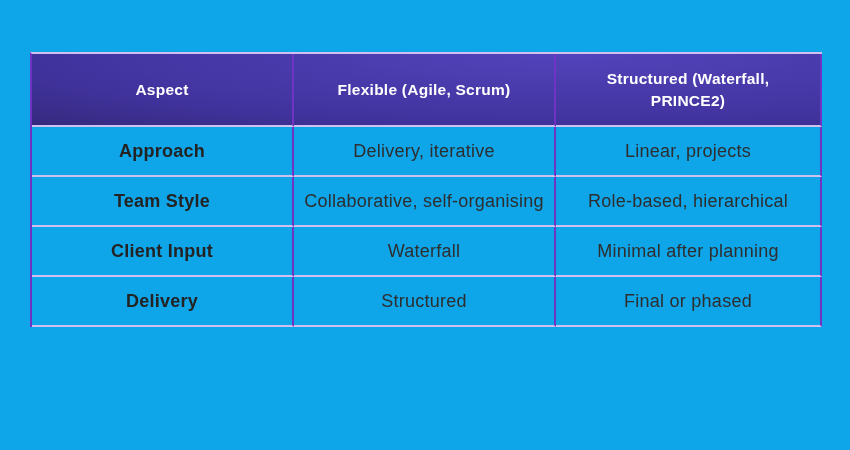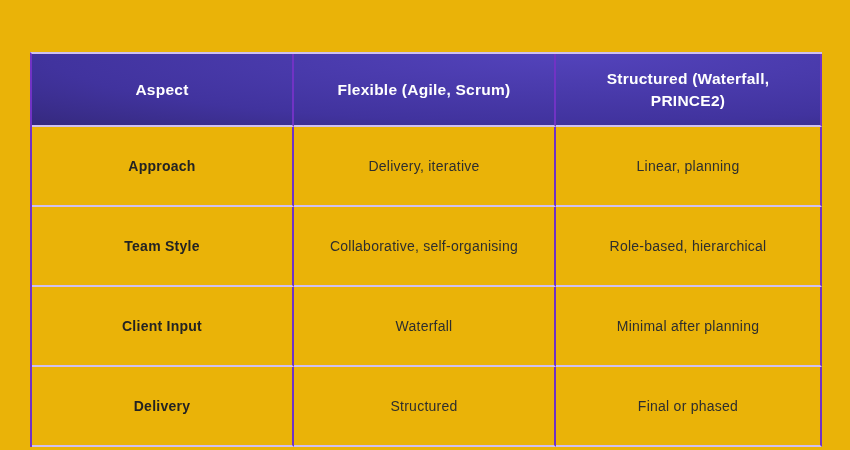--- a/index.html
+++ b/index.html
@@ -1,20 +1,20 @@
 <!DOCTYPE html>
 <html style="--hdr-start: #5343bb; --hdr-mid: #41339e; --hdr-end: #2c2266; --v-border: #7133c4; --h-border: #cfc0f0; --hdr-text: #ffffff; --body-text: #2e2e2e; --label-text: #232323;"><head>
 <meta charset="utf-8">
 <style>
   html, body { margin: 0; padding: 0; background: #ffffff; }
   .canvas {
     position: relative;
     width: 850px;
     height: 450px;
-    background: #eab308;
+    background: #0ea5e9;
     font-family: "Liberation Sans", sans-serif;
     overflow: hidden;
   }
   .table-wrap {
     position: absolute;
     left: 30px;
     top: 52px;
     width: 790px;
   }
   table.cmp {
@@ -44,23 +44,23 @@
     height: 63px;
     padding: 4px 28px;
     color: var(--hdr-text, #ffffff);
     font-size: 15.5px;
     font-weight: 700;
     letter-spacing: 0.25px;
     line-height: 1.4;
   }
   td {
     height: 44px;
-    padding: 17px 10px;
+    padding: 2px 10px;
     color: var(--body-text, #2e2e2e);
-    font-size: 14px;
+    font-size: 18px;
     font-weight: 400;
     letter-spacing: 0.25px;
   }
   td.label {
     font-weight: 600;
     color: var(--label-text, #232323);
   }
 </style>
 </head>
 <body>
@@ -77,21 +77,21 @@
         <tr>
           <th>Aspect</th>
           <th>Flexible (Agile, Scrum)</th>
           <th>Structured (Waterfall, PRINCE2)</th>
         </tr>
       </thead>
       <tbody>
   <tr>
     <td class="label">Approach</td>
     <td>Delivery, iterative</td>
-    <td>Linear, planning</td>
+    <td>Linear, projects</td>
   </tr>
 
 
   <tr>
     <td class="label">Team Style</td>
     <td>Collaborative, self-organising</td>
     <td>Role-based, hierarchical</td>
   </tr>
 
   <tr>

